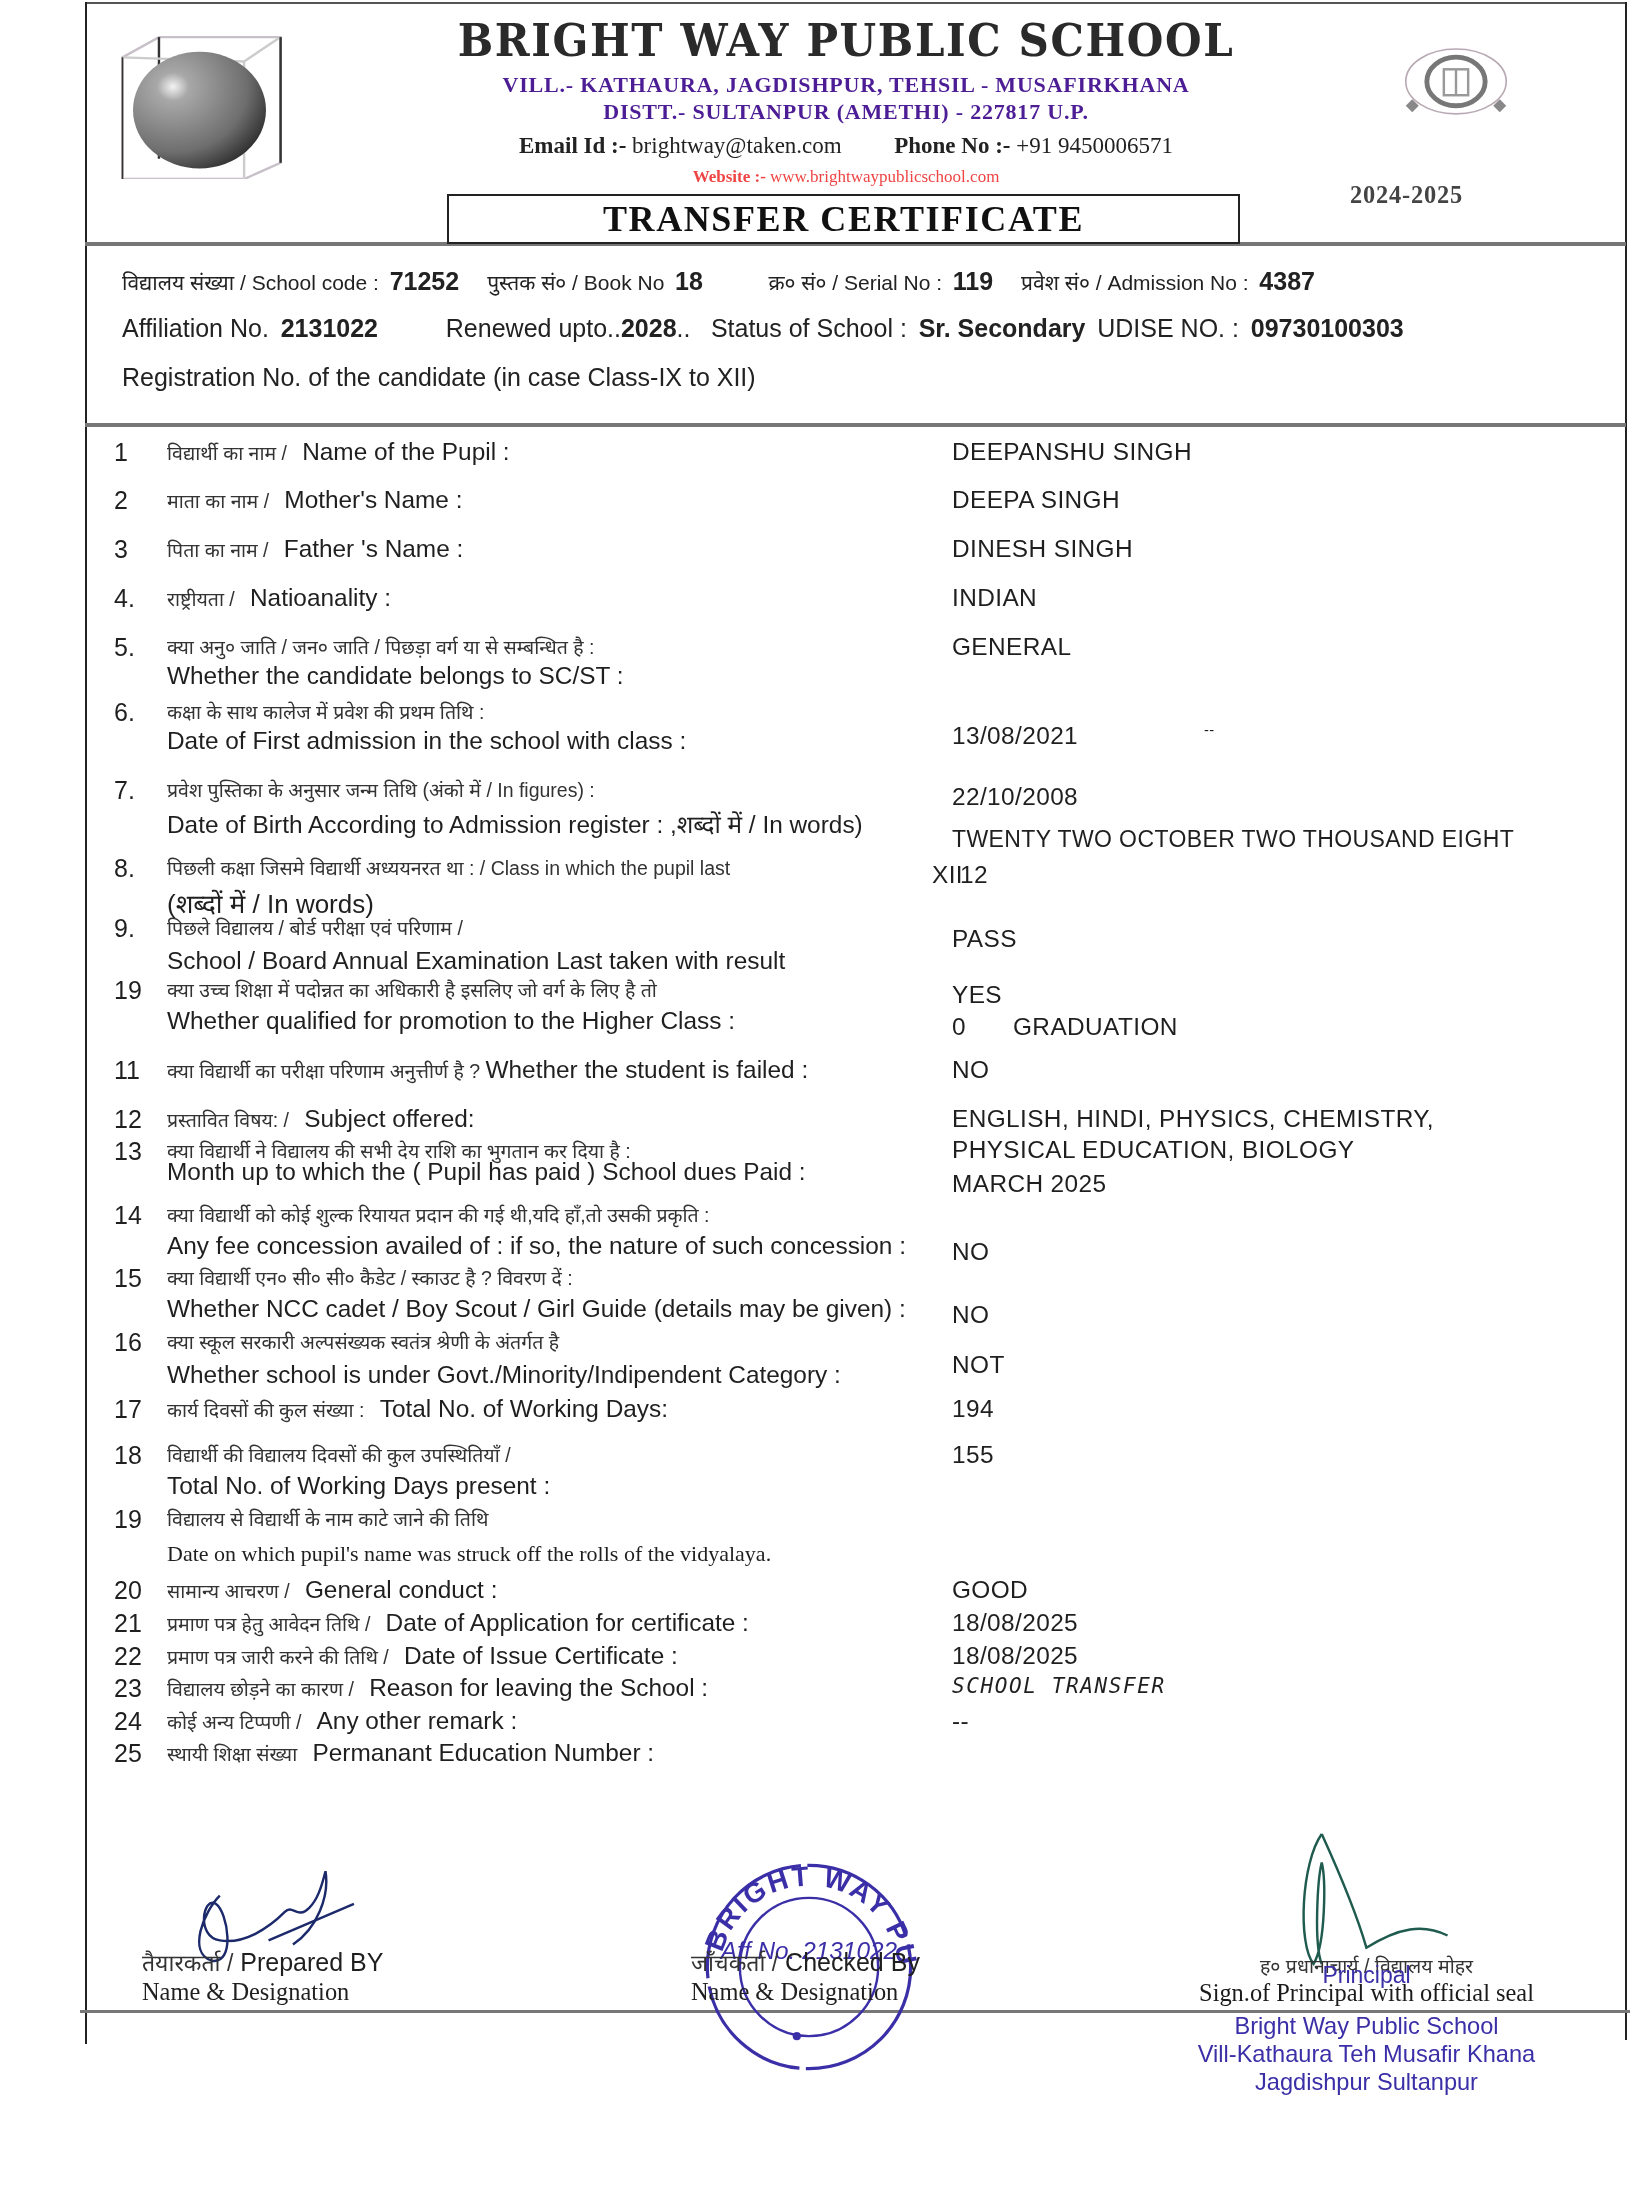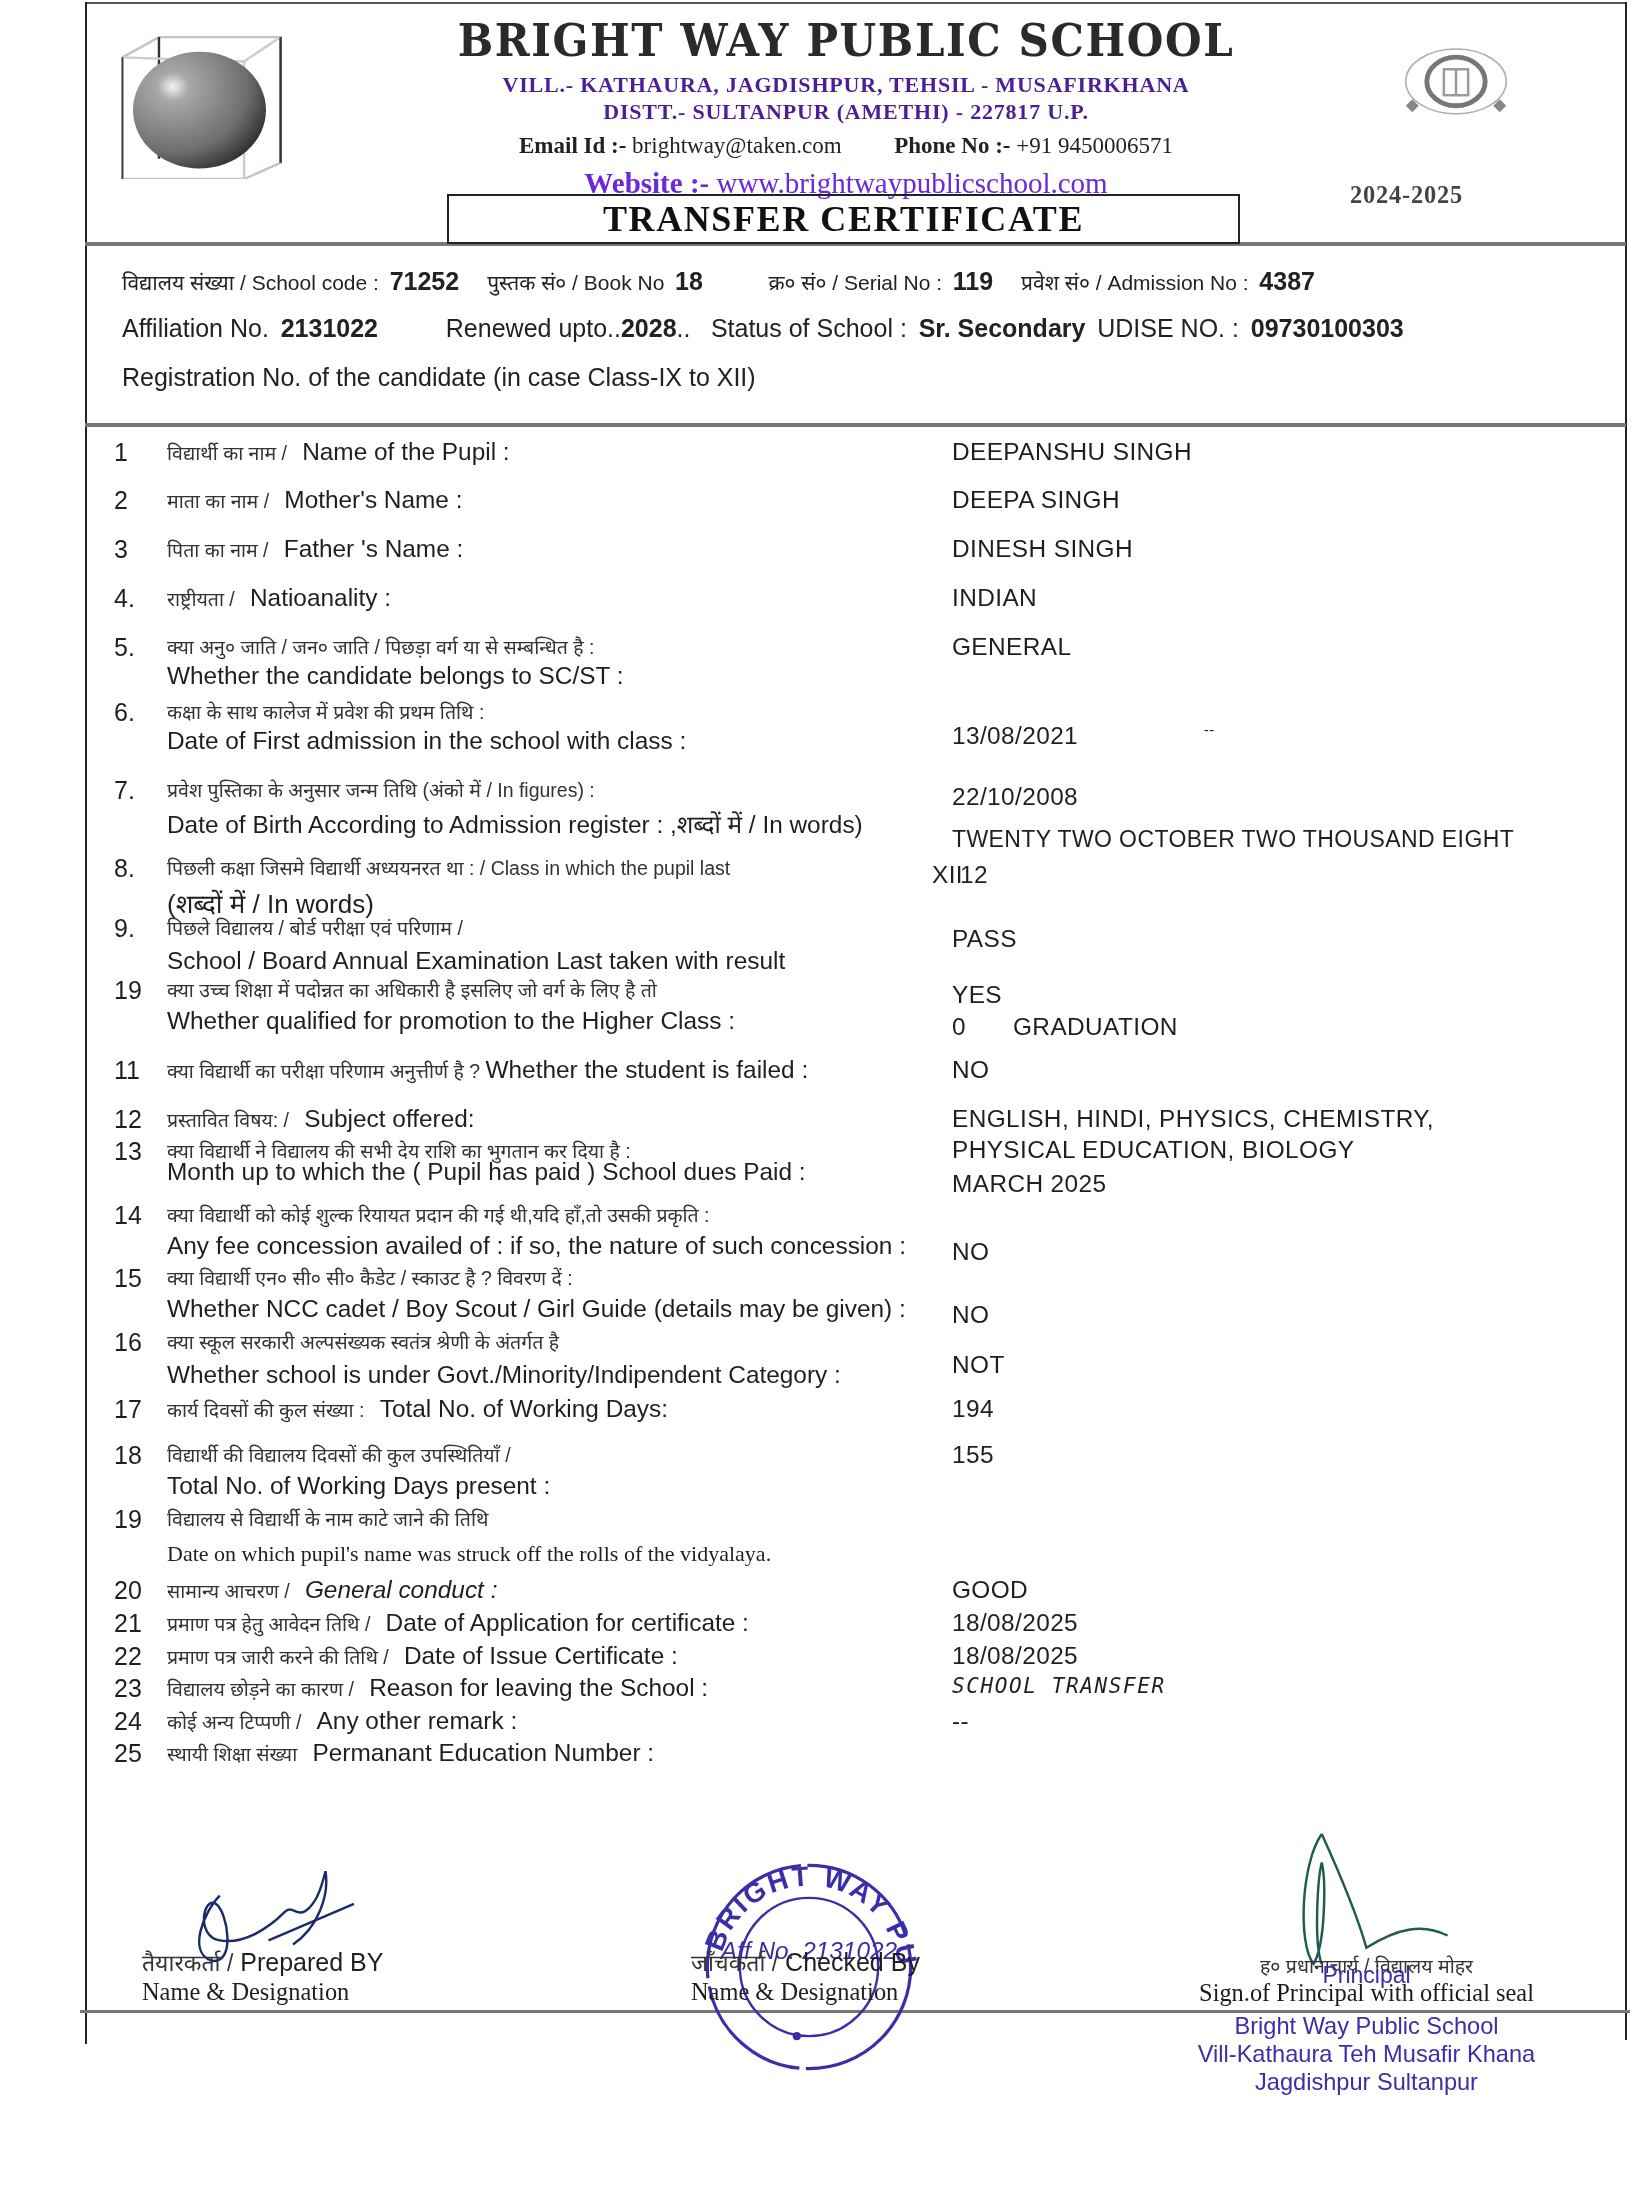--- a/index.html
+++ b/index.html
@@ -13,21 +13,21 @@
 
   .logo { position:absolute; left:114px; top:28.5px; width:171px; height:150px; }
   .emblem { position:absolute; left:1399px; top:45px; width:114px; height:81px; }
 
   .school-name { position:absolute; left:358px; top:16.3px; width:976px; text-align:center; font-family:"DejaVu Serif", serif; font-weight:900; font-size:42px; letter-spacing:1.6px; color:#2a2a2a; transform:scaleY(1.05); }
   .addr { position:absolute; left:358px; width:976px; text-align:center; font-family:"Liberation Serif", serif; font-weight:bold; font-size:22px; color:#4c1d95; letter-spacing:0.8px; }
   .addr1 { top:72px; }
   .addr2 { top:99px; }
   .contact { position:absolute; left:358px; top:133px; width:976px; text-align:center; font-family:"Liberation Serif", serif; font-size:23px; color:#222; }
   .contact b { font-weight:bold; }
-  .website { position:absolute; left:358px; top:167px; width:976px; text-align:center; font-family:"Liberation Serif", serif; font-size:29px; color:#6d28d9; }
+  .website { position:absolute; left:358px; top:167px; width:976px; text-align:center; font-family:"Liberation Serif", serif; font-size:17px; color:#ef4444; }
   .tc-box { position:absolute; left:447px; top:194px; width:789px; height:46px; border:2.4px solid #222; text-align:center; font-family:"Liberation Serif", serif; font-weight:bold; font-size:36px; line-height:46px; letter-spacing:1.6px; color:#111; }
   .session { position:absolute; left:1350px; top:181px; font-family:"Liberation Serif", serif; font-weight:bold; font-size:24.4px; color:#444; letter-spacing:0.8px; }
 
   .meta-line { position:absolute; left:122px; font-size:21px; color:#222; white-space:nowrap; }
   .meta1 { top:267px; font-family:"Liberation Sans Narrow","Liberation Sans", sans-serif; }
   .meta2 { top:314px; font-size:25px; }
   .meta3 { top:363px; font-size:25px; }
   .meta-line .v { font-weight:bold; font-size:25px; margin:0 4.9px; }
   .gap { display:inline-block; }
 
@@ -237,21 +237,21 @@
       <span class="lbl2" style="top: 31px;">Total No. of Working Days present :</span>
       <span class="val" style="top: 0px;">155</span>
     </div>
     <div class="row" style="top: 1505px;">
       <span class="num">19</span>
       <span class="lbl hin" style="top: 0px;">विद्यालय से विद्यार्थी के नाम काटे जाने की तिथि</span>
       <span class="lbl2 serif-note" style="top: 36px;">Date on which pupil's name was struck off the rolls of the vidyalaya.</span>
     </div>
     <div class="row" style="top: 1576px;">
       <span class="num">20</span>
-      <span class="lbl"><span class="hin">सामान्य आचरण / </span><span style="margin-left: 9.8px; font-style: italic;">General conduct :</span></span>
+      <span class="lbl"><span class="hin">सामान्य आचरण / </span><span style="margin-left: 9.8px;">General conduct :</span></span>
       <span class="val" style="top: 0px;">GOOD</span>
     </div>
     <div class="row" style="top: 1609px;">
       <span class="num">21</span>
       <span class="lbl"><span class="hin">प्रमाण पत्र हेतु आवेदन तिथि / </span><span style="margin-left: 9.8px;">Date of Application for certificate :</span></span>
       <span class="val" style="top: 0px;">18/08/2025</span>
     </div>
     <div class="row" style="top: 1642px;">
       <span class="num">22</span>
       <span class="lbl"><span class="hin">प्रमाण पत्र जारी करने की तिथि / </span><span style="margin-left: 9.8px;">Date of Issue Certificate :</span></span>

